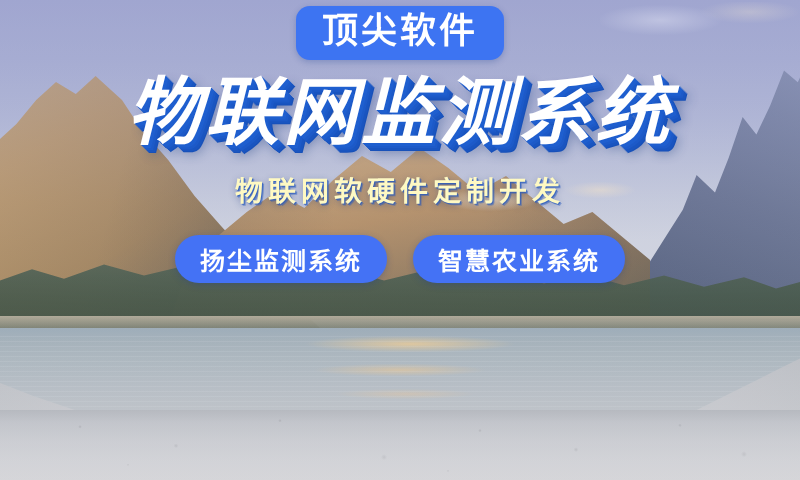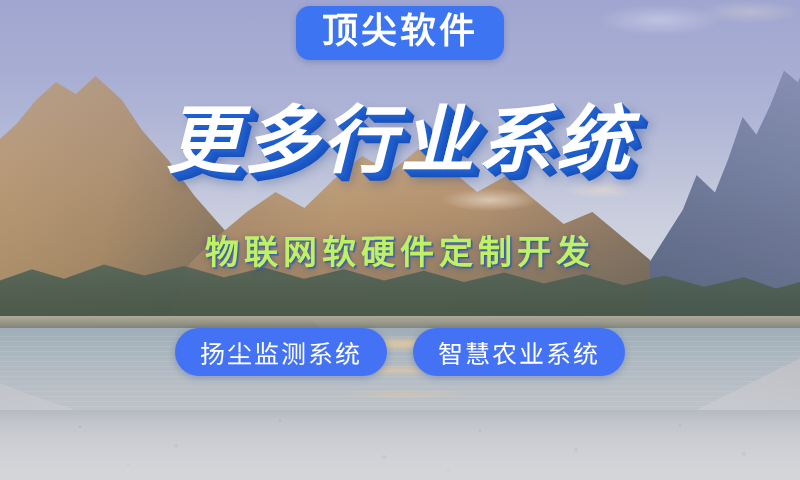--- a/index.html
+++ b/index.html
@@ -181,21 +181,20 @@
     mix-blend-mode: normal;
   }
 
   
   .content {
     position: absolute;
     inset: 0;
     display: flex;
     flex-direction: column;
     align-items: center;
-    gap: 28px;
   }
 
   .brand-badge {
     margin-top: 6px;
     background: #3d74f2;
     color: #ffffff;
     border-radius: 14px;
     padding: 5px 26px 9px 26px;
     font-size: 36px;
     font-weight: bold;
@@ -221,24 +220,24 @@
        4px 4px 0 #1d5ac8,
        5px 5px 0 #1d5ac8,
        6px 6px 0 #1a55c0,
        7px 7px 0 #1a55c0,
        8px 8px 0 #1851b9,
        9px 9px 12px rgba(15,50,120,.45);
   }
 
   .subtitle {
     margin-top: 14px;
-    font-size: 34px;
+    font-size: 28px;
     font-weight: bold;
     letter-spacing: 5px;
-    color: #bef264;
+    color: #fef9c3;
     white-space: nowrap;
     text-shadow: 1px 1px 0 rgba(40,90,190,.70),
                  2px 2px 0 rgba(40,90,190,.45),
                  0 2px 7px rgba(20,50,120,.40);
   }
 
   .pill-rows {
     margin-top: 26px;
     display: flex;
     flex-direction: column;
@@ -252,21 +251,21 @@
   .pill {
     background: #4472f5;
     color: #ffffff;
     border-radius: 26px;
     width: 212px;
     height: 48px;
     display: flex;
     align-items: center;
     justify-content: center;
     font-size: 25px;
-    font-weight: normal;
+    font-weight: bold;
     letter-spacing: 2px;
     box-shadow: 0 2px 7px rgba(30,60,140,.30);
     white-space: nowrap;
     cursor: pointer;
   }
 </style>
 </head>
 <body>
 
 <div id="banner">
@@ -288,21 +287,21 @@
     <div class="gravel-slope-r"></div>
     <div class="gravel"></div>
     <div class="gravel-tex"></div>
   </div>
   <div class="tint"></div>
 
   <div class="content">
 
     <div class="brand-badge">顶尖软件</div>
 
-    <div class="main-title">更多行业系统</div>
+    <div class="main-title">物联网监测系统</div>
 
     <div class="subtitle">物联网软硬件定制开发</div>
 
     <div class="pill-rows">
 
       <div class="pill-row">
         <div class="pill">扬尘监测系统</div>
         <div class="pill">智慧农业系统</div>
       </div>
 

